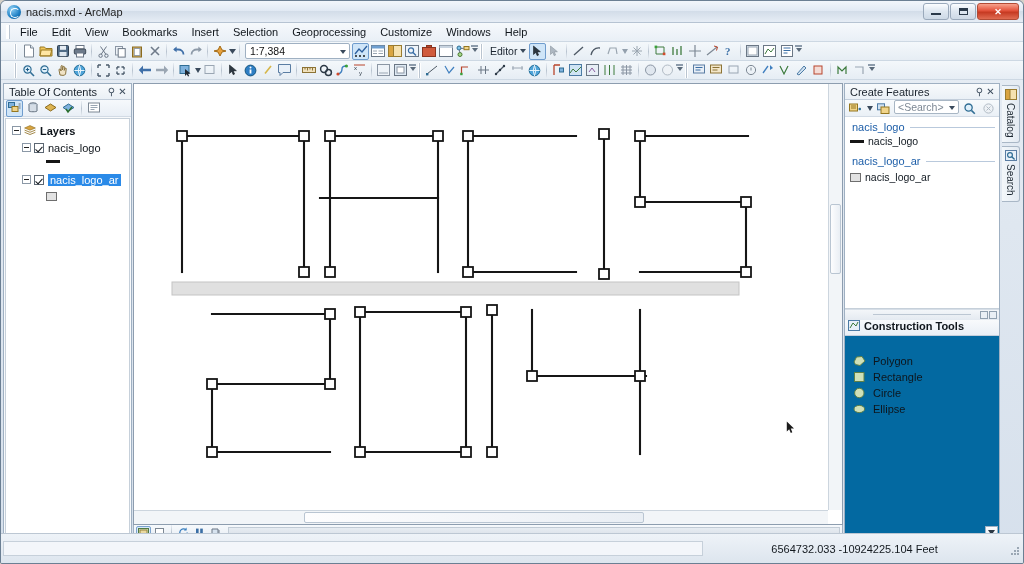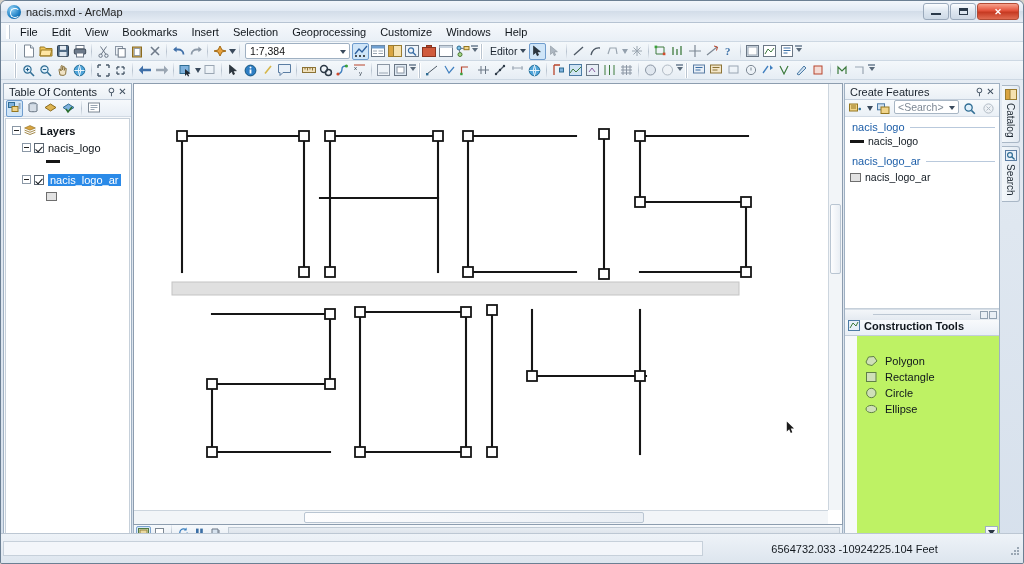--- a/index.html
+++ b/index.html
@@ -188,21 +188,21 @@
   .cf-splitter{height:11px;background:linear-gradient(to bottom,#f3f6f9,#e4eaf1);
     border-top:1px solid #d6dee7;display:flex;align-items:center;justify-content:center;position:relative;}
   .cf-splitter .line{width:64%;height:1px;background:#bcc7d3;}
   .cf-splitter .minis{position:absolute;right:2px;top:1px;display:flex;gap:1px;}
   .cf-splitter .minis i{display:block;width:8px;height:8px;border:1px solid #90a0b0;background:#e9eff5;}
   .ct-head{
     height:16px;display:flex;align-items:flex-start;gap:4px;padding-left:3px;
     background:linear-gradient(to bottom,#f8fafc,#e9eff6);border-bottom:1px solid #c3cedb;
     font-size:11px;font-weight:bold;color:#10161c;
   }
-  .ct-list{flex:1;background:#bef264;padding-top:17px;position:relative;overflow:hidden;margin-left:12px;}
+  .ct-list{flex:1;background:#0369a1;padding-top:17px;position:relative;overflow:hidden;}
   .ctitem{display:flex;align-items:center;font-size:11px;color:#0e151c;padding:2px 0 2px 8px;}
   .ctitem .gl{margin-right:7px;flex:0 0 auto;}
   .ct-scroll{position:absolute;right:1px;bottom:1px;width:13px;height:13px;
     border:1px solid #9fb0c2;background:linear-gradient(to bottom,#fafcfe,#e4eaf1);
     display:flex;align-items:center;justify-content:center;}
 
   .vtabs{width:19px;margin-left:2px;padding-top:2px;display:flex;flex-direction:column;gap:3px;}
   .vtab{
     width:18px;padding:3px 0 5px 0;border:1px solid #a9b7c6;border-left:none;
     background:linear-gradient(to right,#f3f7fa,#e3eaf2);

